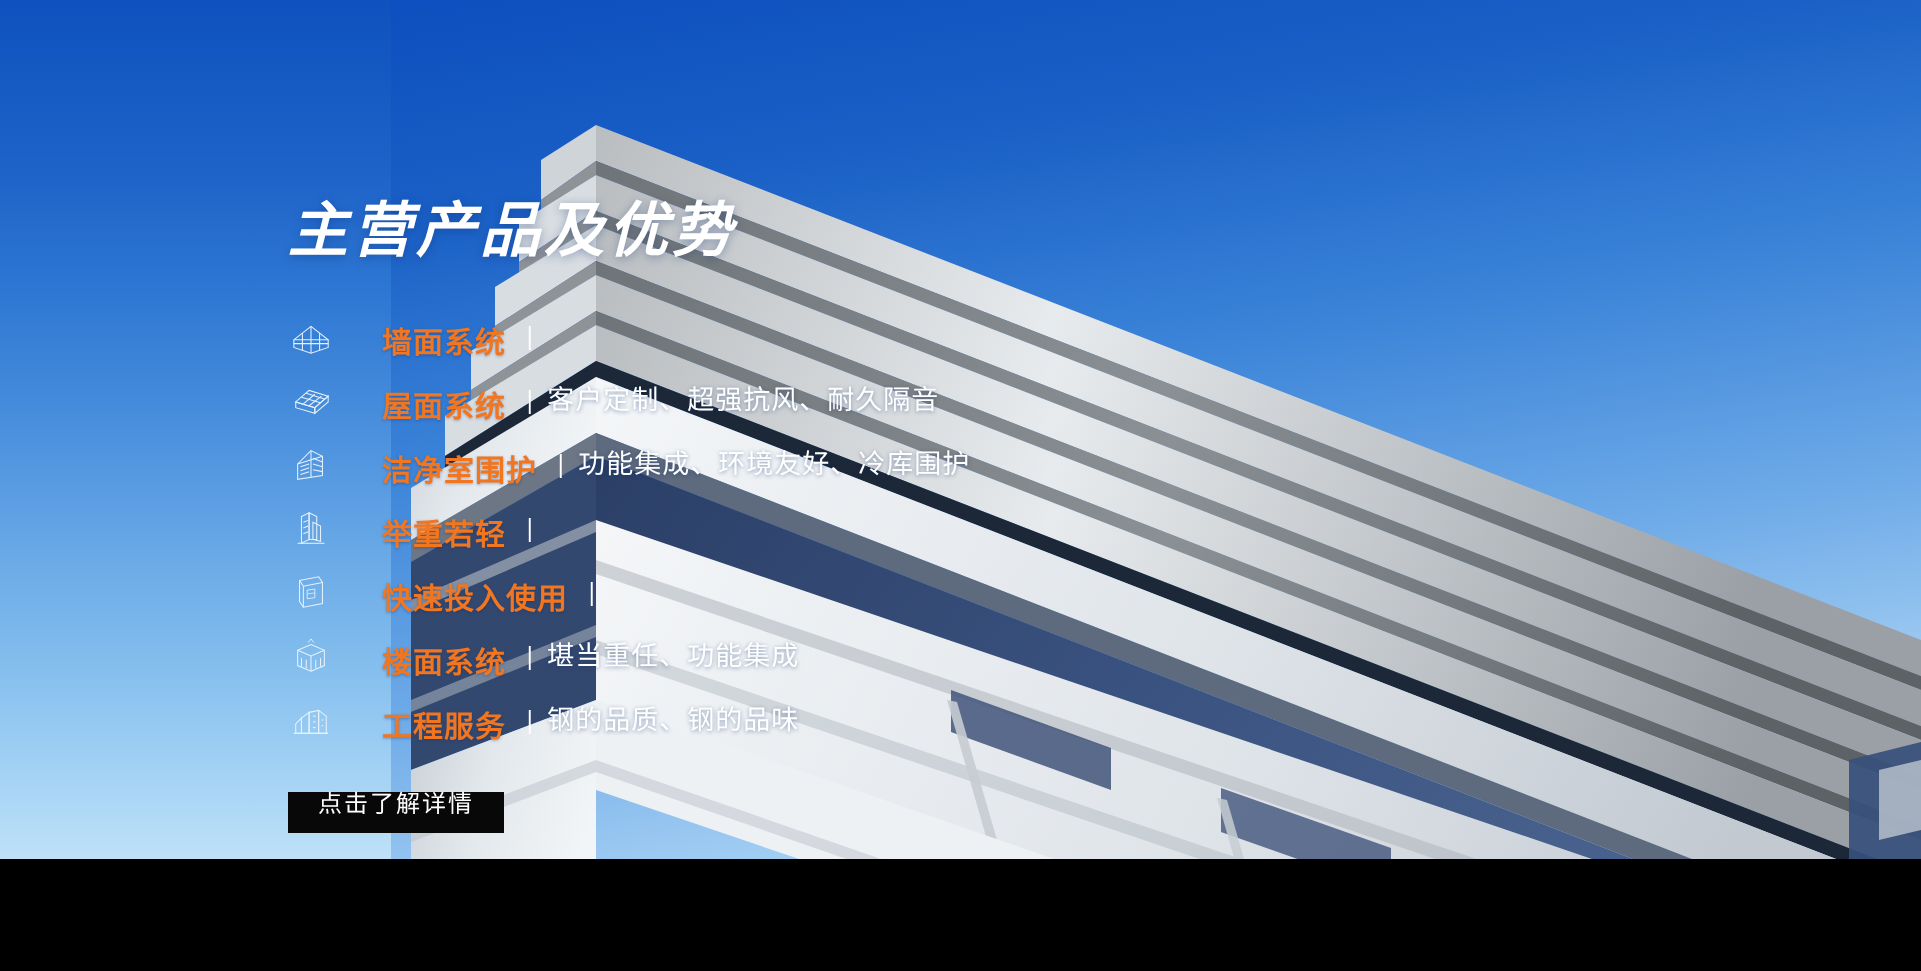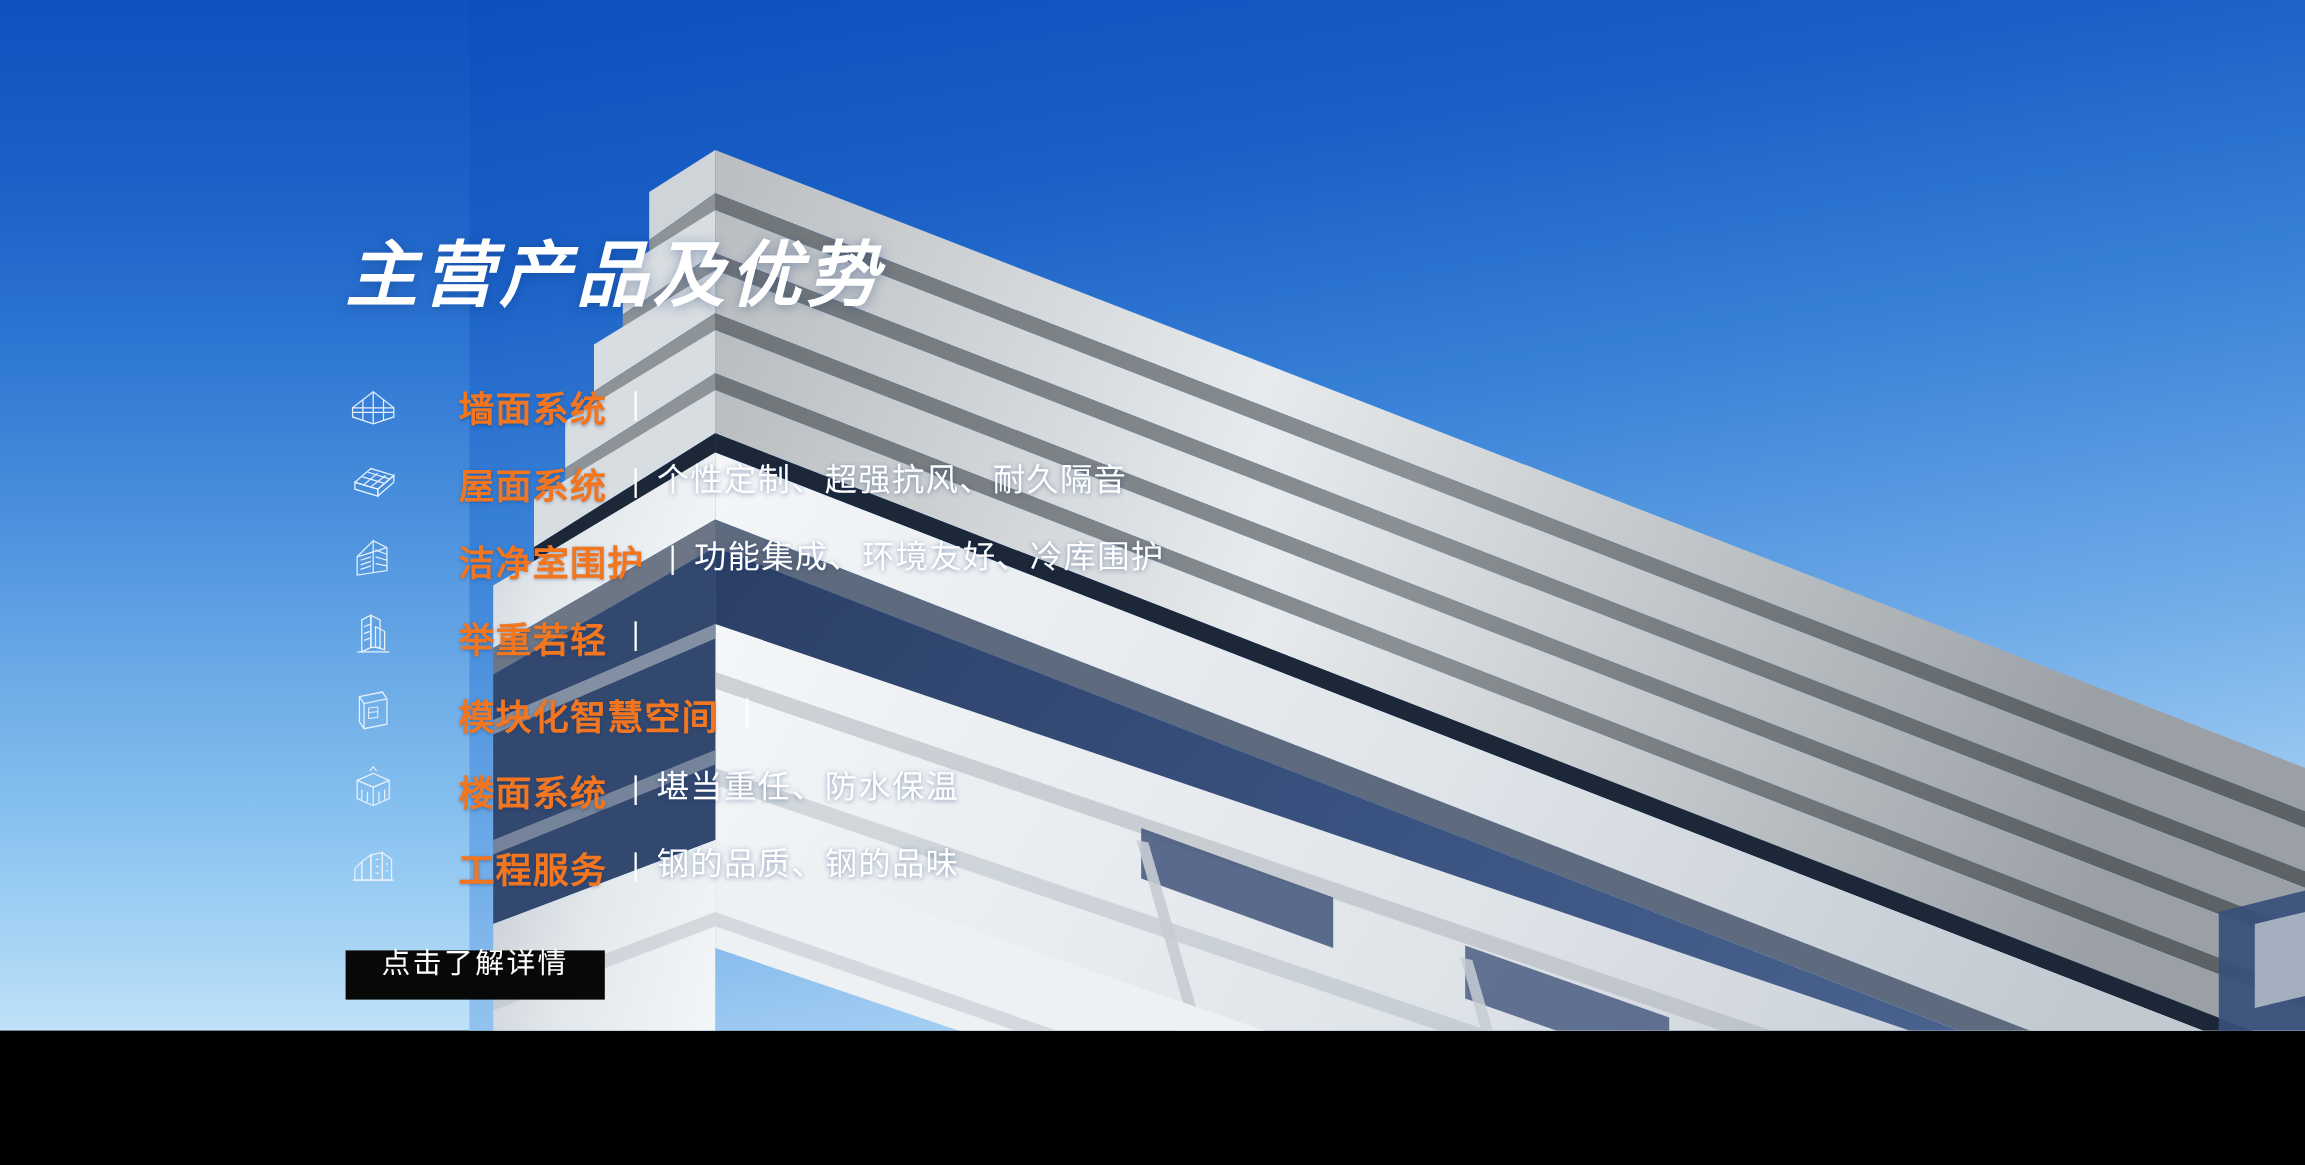--- a/index.html
+++ b/index.html
@@ -275,21 +275,21 @@
             <polygon points="6,24 26,30 26,36 6,30"></polygon>
             <polygon points="26,30 40,18 40,24 26,36"></polygon>
             <line x1="12" y1="19" x2="32" y2="25"></line>
             <line x1="17" y1="15" x2="36" y2="21"></line>
             <line x1="14" y1="26" x2="26" y2="16"></line>
             <line x1="20" y1="28" x2="33" y2="18"></line>
           </svg>
         </span>
         <span class="prod-name">屋面系统</span>
         <span class="prod-sep">|</span>
-        <span class="prod-desc">个性定制、超强抗风、耐久隔音</span>
+        <span class="prod-desc">客户定制、超强抗风、耐久隔音</span>
       </li>
 
       <li class="prod-row">
         <span class="prod-icon">
           <svg viewBox="0 0 44 44" fill="none" stroke="#e7f1fb" stroke-width="1.1">
             <polygon points="8,22 22,8 34,14 34,34 8,38"></polygon>
             <line x1="22" y1="8" x2="22" y2="36"></line>
             <line x1="8" y1="22" x2="34" y2="14"></line>
             <line x1="11" y1="25" x2="20" y2="22"></line>
             <line x1="11" y1="29" x2="20" y2="26"></line>
@@ -323,40 +323,40 @@
       <li class="prod-row">
         <span class="prod-icon">
           <svg viewBox="0 0 44 44" fill="none" stroke="#e7f1fb" stroke-width="1.1">
             <polygon points="10,10 30,6 34,12 34,34 14,38 10,32"></polygon>
             <polyline points="10,10 14,16 34,12"></polyline>
             <line x1="14" y1="16" x2="14" y2="38"></line>
             <polygon points="18,20 26,19 26,28 18,29" stroke-width="0.9"></polygon>
             <line x1="18" y1="24" x2="26" y2="23" stroke-width="0.8"></line>
           </svg>
         </span>
-        <span class="prod-name">模块化智慧空间</span>
+        <span class="prod-name">快速投入使用</span>
         <span class="prod-sep">|</span>
       </li>
 
       <li class="prod-row">
         <span class="prod-icon">
           <svg viewBox="0 0 44 44" fill="none" stroke="#e7f1fb" stroke-width="1.1">
             <polygon points="8,16 22,10 36,16 36,32 22,38 8,32"></polygon>
             <polyline points="8,16 22,22 36,16"></polyline>
             <line x1="22" y1="22" x2="22" y2="38"></line>
             <line x1="12" y1="24" x2="12" y2="33"></line>
             <line x1="17" y1="26" x2="17" y2="35"></line>
             <line x1="27" y1="26" x2="27" y2="35"></line>
             <line x1="32" y1="24" x2="32" y2="33"></line>
             <polyline points="19,8 22,4 25,8" stroke-width="0.9"></polyline>
           </svg>
         </span>
         <span class="prod-name">楼面系统</span>
         <span class="prod-sep">|</span>
-        <span class="prod-desc">堪当重任、防水保温</span>
+        <span class="prod-desc">堪当重任、功能集成</span>
       </li>
 
       <li class="prod-row">
         <span class="prod-icon">
           <svg viewBox="0 0 44 44" fill="none" stroke="#e7f1fb" stroke-width="1.1">
             <polygon points="6,26 12,20 12,36 6,36"></polygon>
             <polygon points="12,20 20,14 20,36 12,36"></polygon>
             <polygon points="20,14 30,12 30,36 20,36"></polygon>
             <polygon points="30,12 38,18 38,36 30,36"></polygon>
             <line x1="4" y1="36" x2="40" y2="36"></line>

